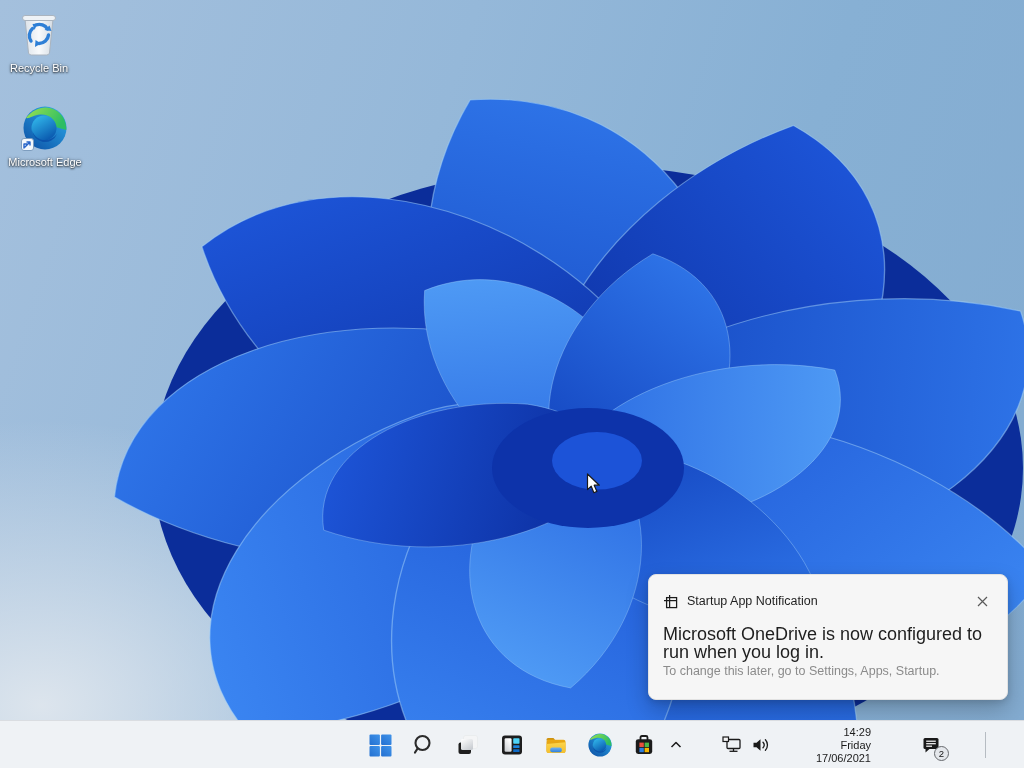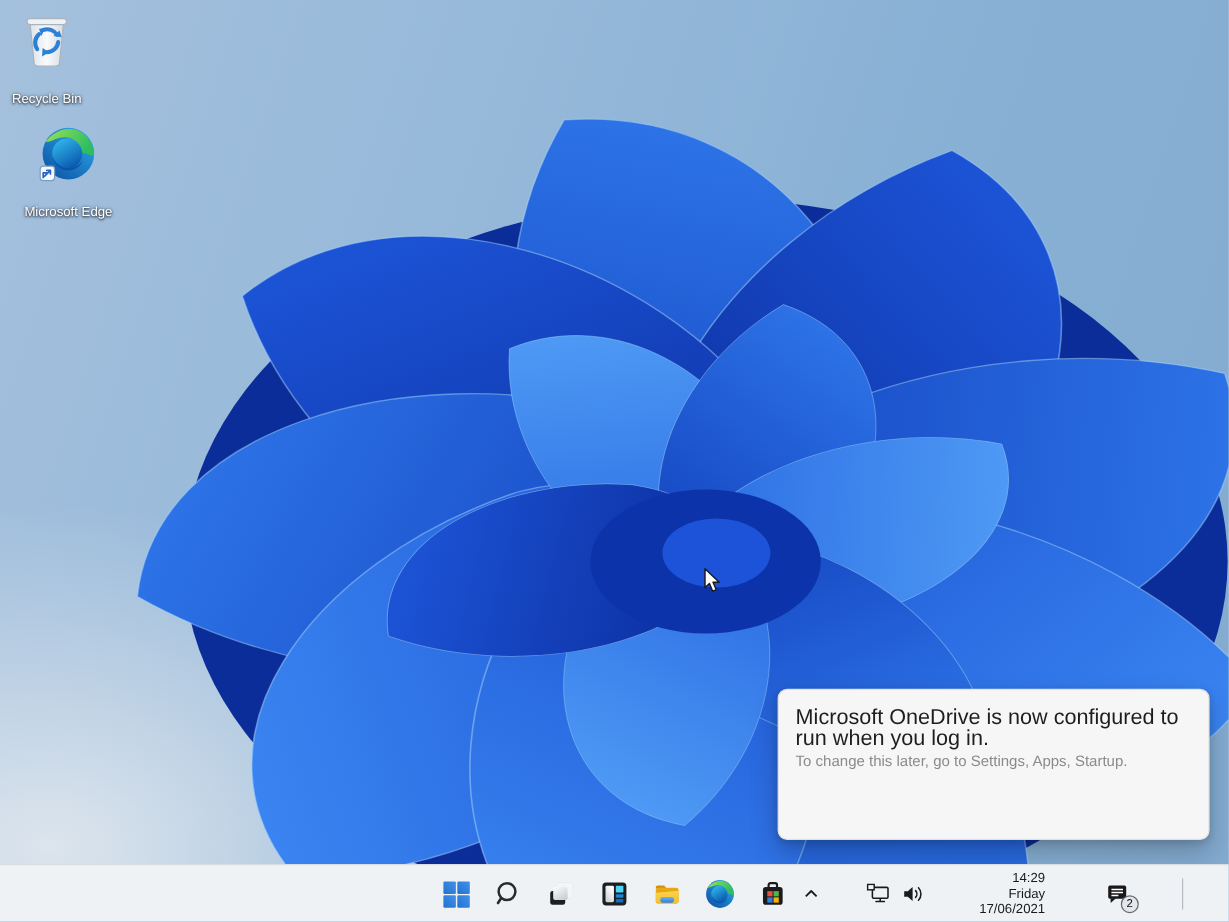--- a/index.html
+++ b/index.html
@@ -14,25 +14,25 @@
     background:
       radial-gradient(ellipse 640px 460px at 4% 98%, rgba(224,231,238,0.95), rgba(224,231,238,0) 62%),
       linear-gradient(108deg, #a4c0dd 0%, #95b8d9 38%, #87b0d4 68%, #83abd0 100%);
   }
   .wallpaper svg { position:absolute; left:0; top:0; }
 
   
   .desk-icon { position:absolute; width:78px; text-align:center; cursor:default; }
   .desk-icon .glyph { display:block; margin:0 auto; }
   .desk-icon .lbl {
-    margin-top:21px; font-size:11px; line-height:13px; color:#fff;
+    margin-top:6px; font-size:11px; line-height:13px; color:#fff;
     text-shadow:0 1px 2px rgba(0,0,0,.85), 0 0 3px rgba(0,0,0,.5);
   }
   #icon-recycle { left:0; top:10px; }
-  #icon-edge { left:18px; top:106px; }
+  #icon-edge { left:6px; top:106px; }
   .edge-wrap { position:relative; width:44px; height:44px; margin:0 auto; }
   .shortcut-badge {
     position:absolute; left:-2px; bottom:-1px; width:13px; height:13px; border-radius:3px;
     background:#f4f8fc; border:1px solid #7d9dbf; display:flex; align-items:center; justify-content:center;
   }
 
   
   .cursor { position:absolute; left:586px; top:473px; pointer-events:none; }
 
   
@@ -190,20 +190,35 @@
     <div class="lbl">Microsoft Edge</div>
   </div>
 
   <div class="cursor">
     <svg width="15" height="22" viewBox="0 0 15 22">
       <path d="M1.5,1 L1.5,16.6 L5.2,13.2 L7.9,19.7 L10.9,18.4 L8.2,12.2 L13.3,12.2 Z" fill="#ffffff" stroke="#1a1a1a" stroke-width="1.2" stroke-linejoin="round"></path>
     </svg>
   </div>
 
   <div class="toast">
+    <div class="toast-head">
+      <svg width="15" height="15" viewBox="0 0 15 15">
+        <g stroke="#1c1c1c" stroke-width="1.25" fill="none">
+          <rect x="3.6" y="3.6" width="10" height="10"></rect>
+          <line x1="1" y1="6.6" x2="13.6" y2="6.6"></line>
+          <line x1="6.6" y1="1" x2="6.6" y2="13.6"></line>
+        </g>
+      </svg>
+      <span class="toast-title">Startup App Notification</span>
+      <button class="toast-close">
+        <svg width="11" height="11" viewBox="0 0 11 11">
+          <path d="M1,1 L10,10 M10,1 L1,10" stroke="#5a5a5a" stroke-width="1.2"></path>
+        </svg>
+      </button>
+    </div>
     <div class="toast-body">
       <div class="toast-msg">Microsoft OneDrive is now configured to run when you log in.</div>
       <div class="toast-hint">To change this later, go to Settings, Apps, Startup.</div>
     </div>
   </div>
 
   <div class="taskbar">
 
     <div class="tb-center">
 

